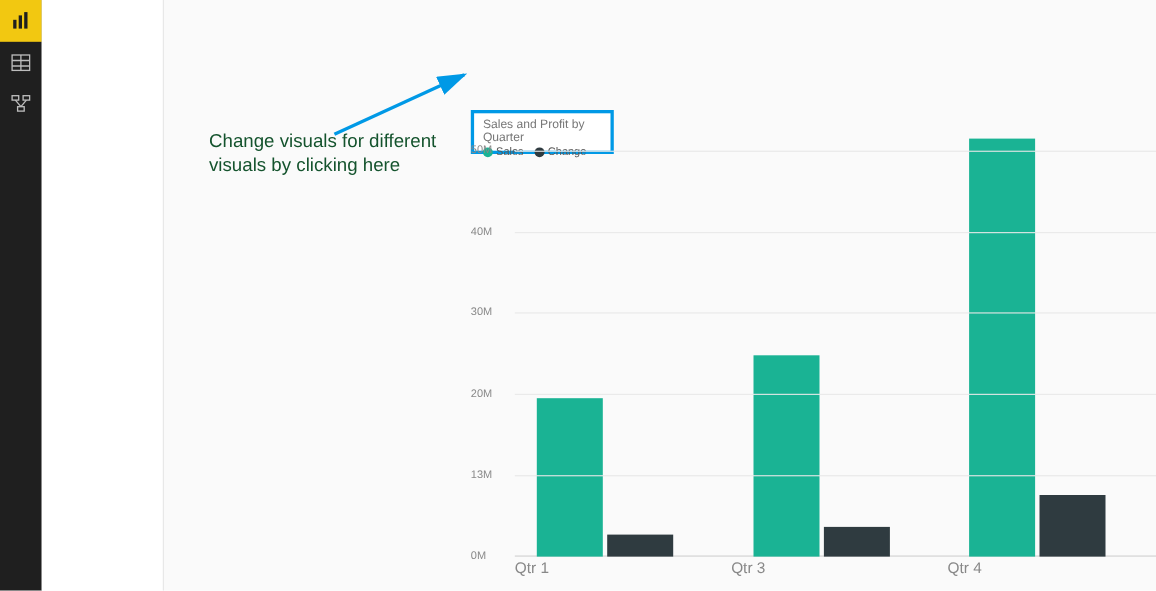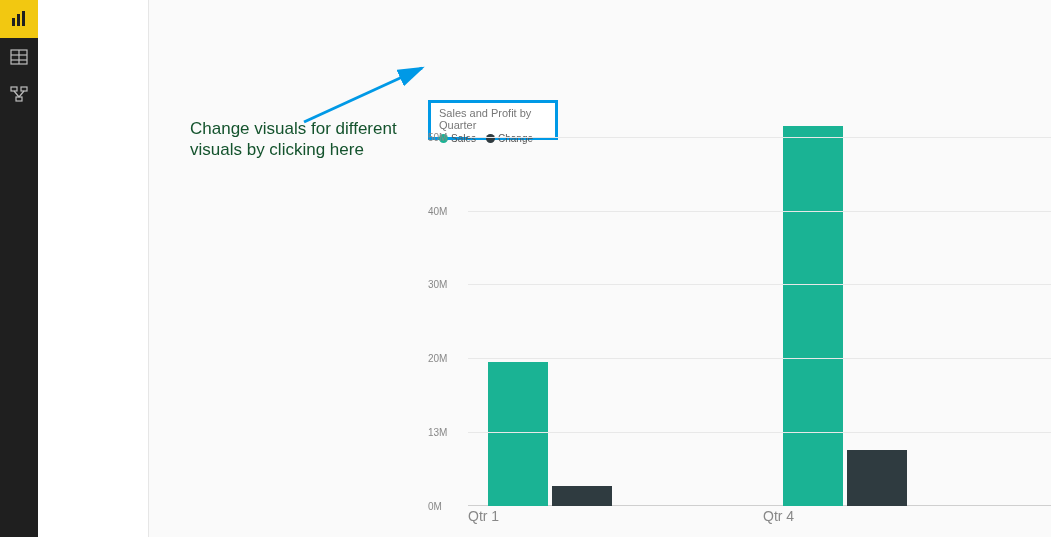--- a/index.html
+++ b/index.html
@@ -230,20 +230,25 @@
   <div class="chart-region" id="chart-region" style="left: 390px; top: 122px; width: 630px; height: 404px;">
     <div class="plot-area" id="plot-area">
       <div class="baseline"></div>
       <div class="bars" id="bars">
           <div class="group">
             <div class="bar" style="left: 20px; width: 60px; height: 144px; background: rgb(26, 179, 148);"></div>
             <div class="bar" style="left: 84px; width: 60px; height: 19.9385px; background: rgb(47, 59, 64);"></div>
             <div class="xlabel">Qtr 1</div>
           </div>
           <div class="group">
+            <div class="bar" style="left: 20px; width: 60px; height: 183.138px; background: rgb(26, 179, 148);"></div>
+            <div class="bar" style="left: 84px; width: 60px; height: 26.5846px; background: rgb(47, 59, 64);"></div>
+            <div class="xlabel">Qtr 3</div>
+          </div>
+          <div class="group">
             <div class="bar" style="left: 20px; width: 60px; height: 380.308px; background: rgb(26, 179, 148);"></div>
             <div class="bar" style="left: 84px; width: 60px; height: 56.1231px; background: rgb(47, 59, 64);"></div>
             <div class="xlabel">Qtr 4</div>
           </div>
         </div>
     <div class="gridline" style="top: 310.154px;"></div>
         <div class="gridline" style="top: 236.308px;"></div>
         <div class="gridline" style="top: 162.462px;"></div>
         <div class="gridline" style="top: 88.6154px;"></div>
         <div class="gridline" style="top: 14.7692px;"></div>

